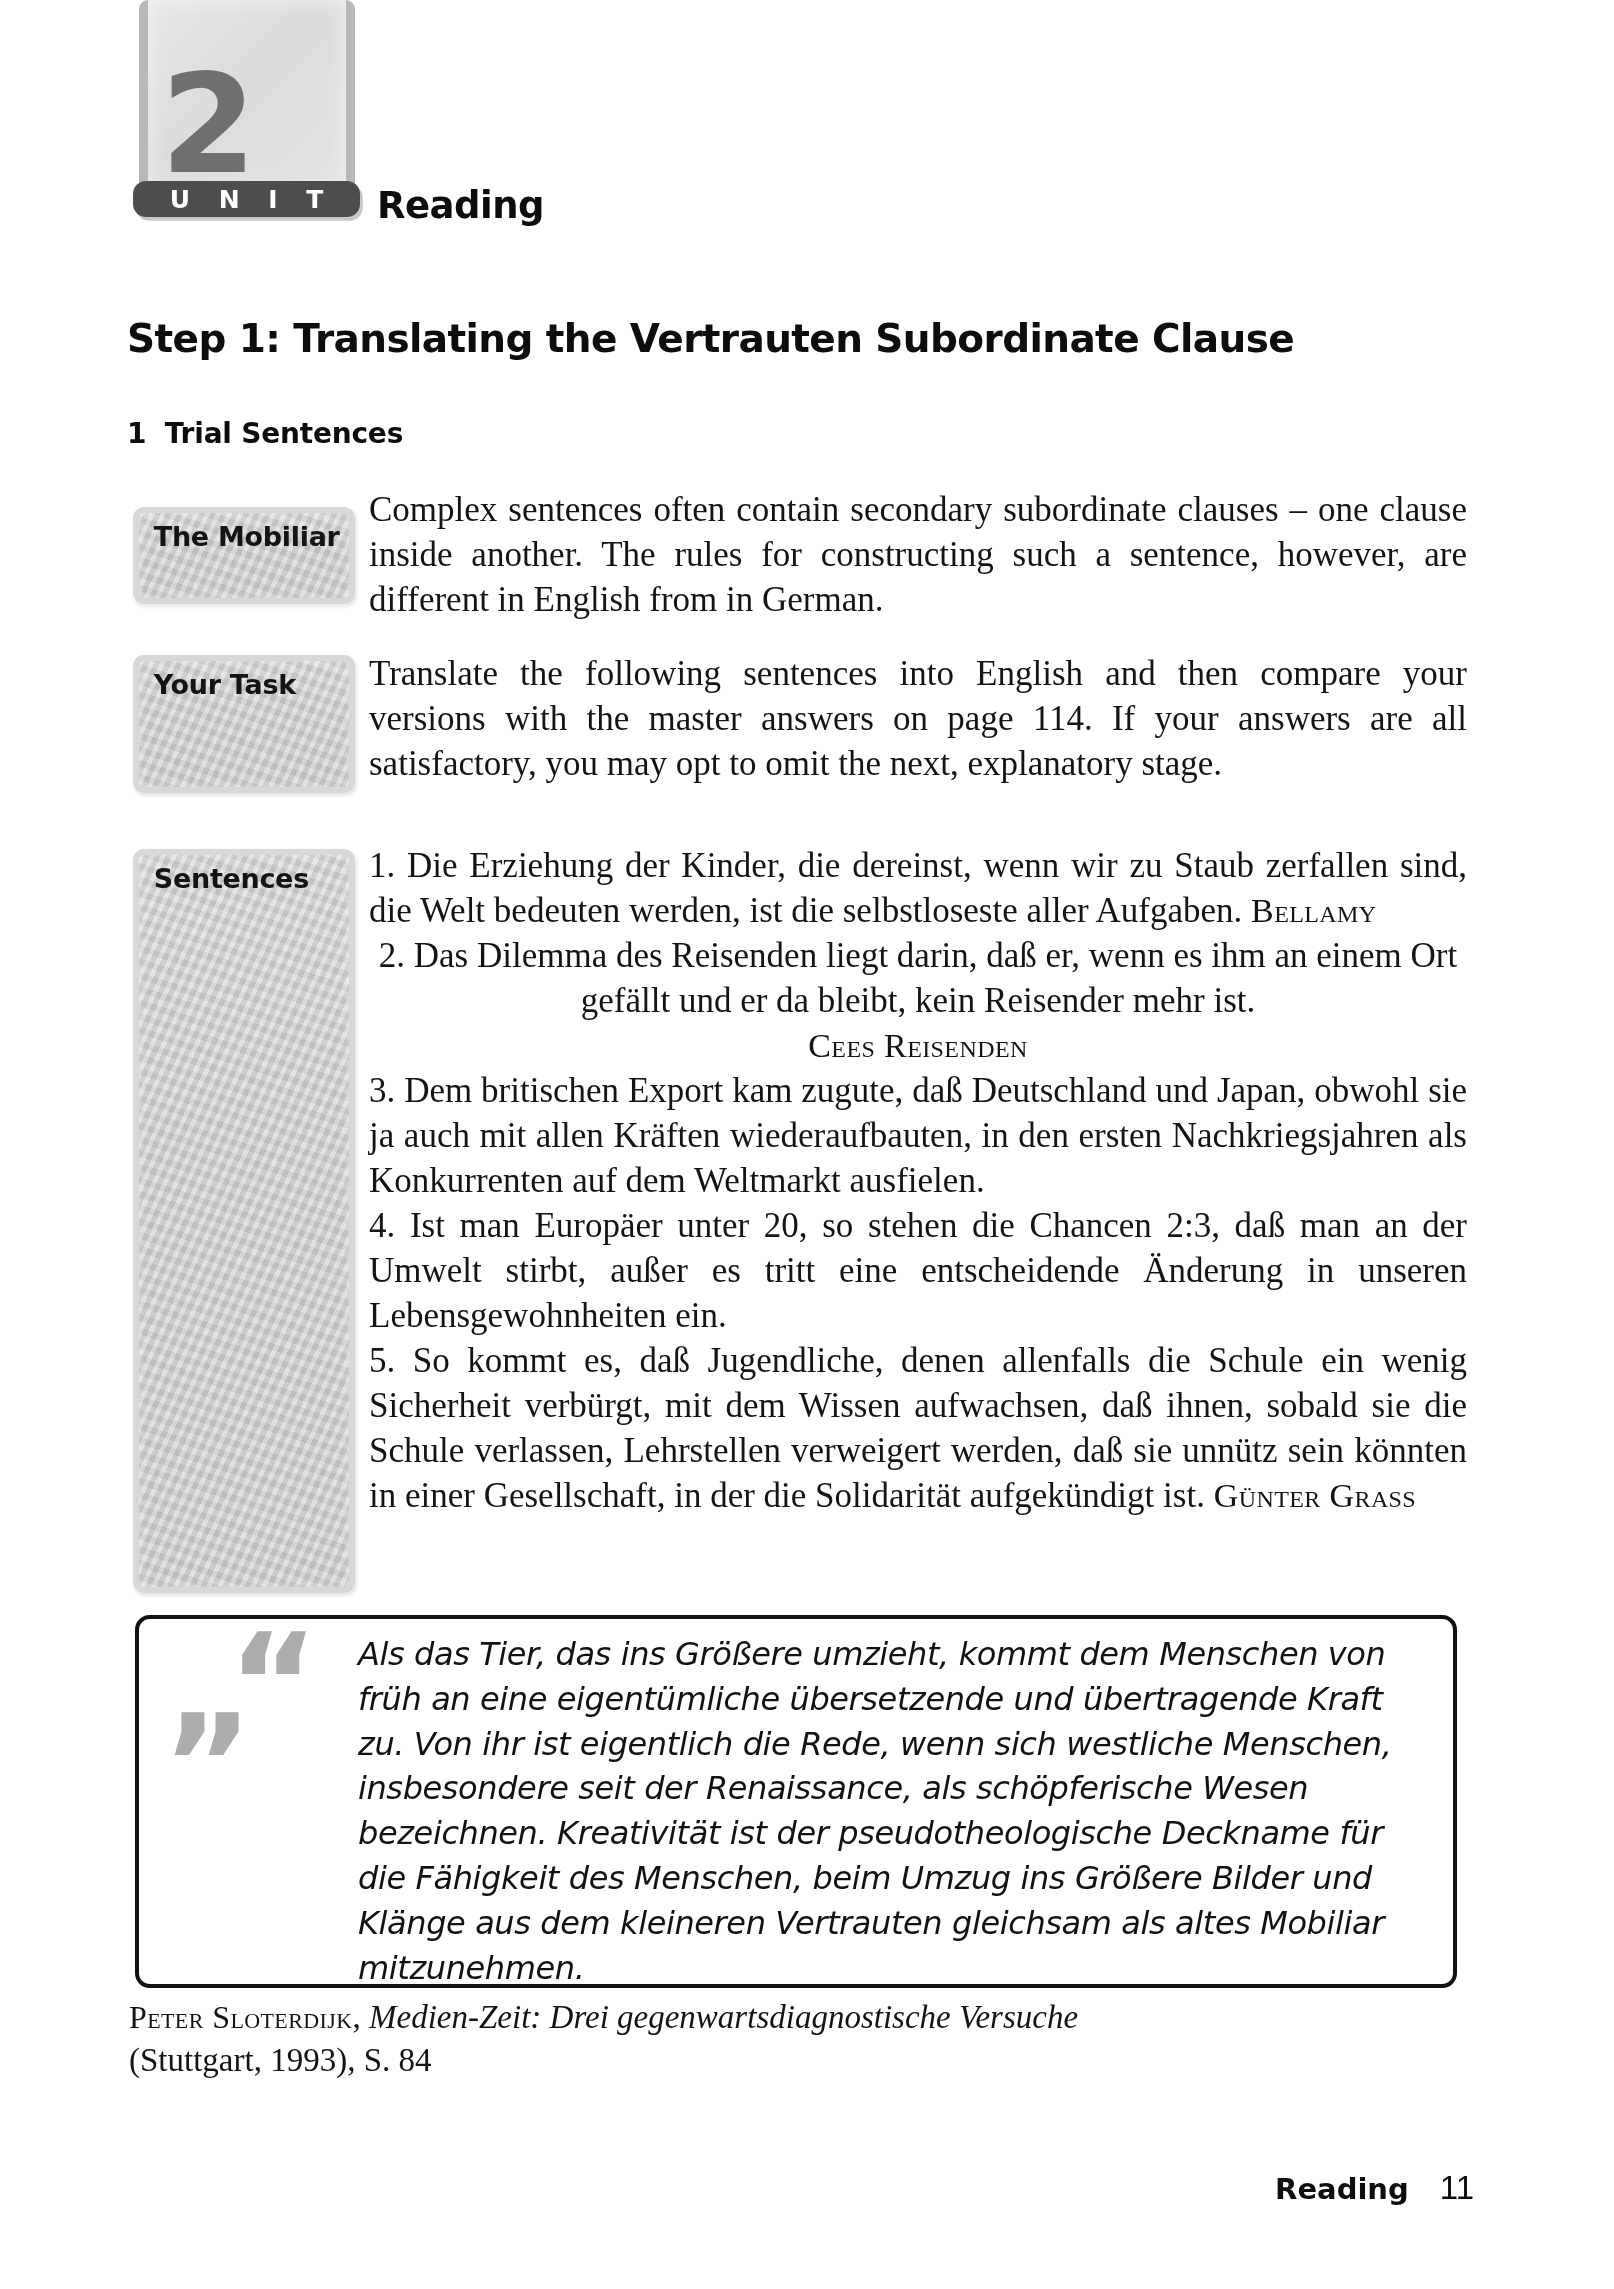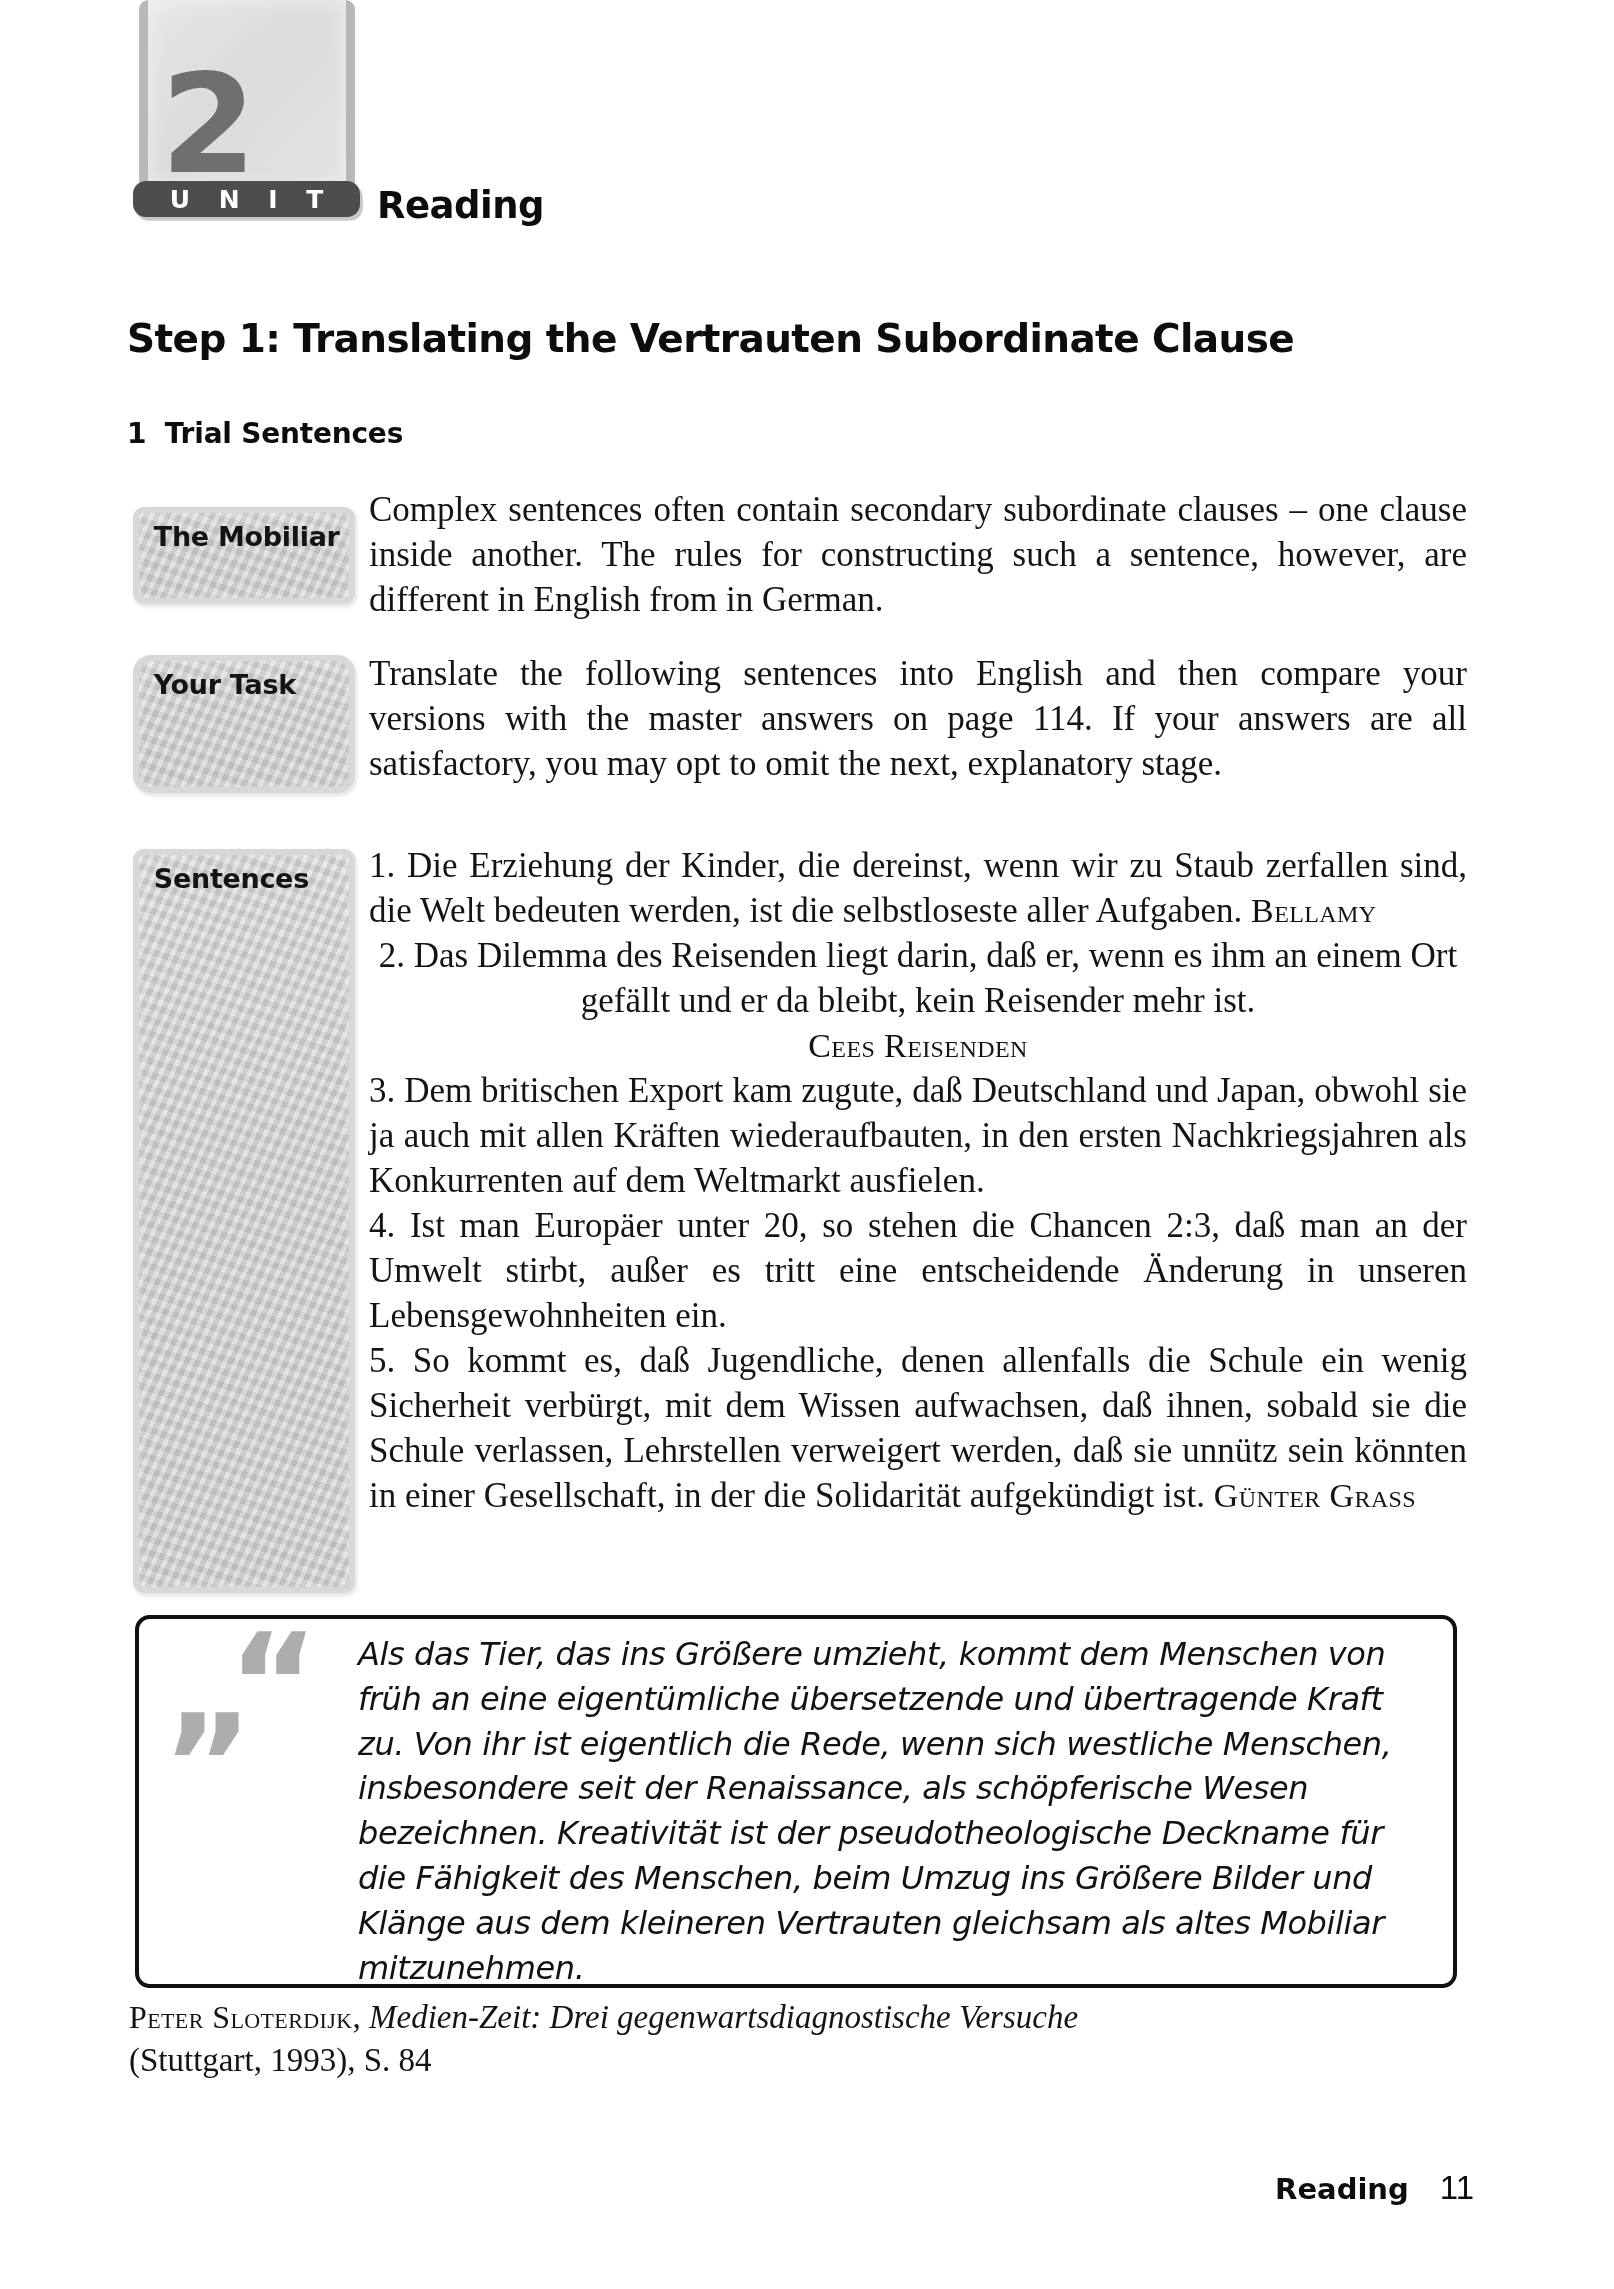--- a/index.html
+++ b/index.html
@@ -134,21 +134,21 @@
     display: block;
     padding: 8.3px 0 0 14.8px;
     font-family: "DejaVu Sans", sans-serif;
     font-weight: bold;
     font-size: 27px;
     color: #141414;
     letter-spacing: -0.3px;
     white-space: nowrap;
   }
   #tile-problem  { top: 507px;  height: 97px; }
-  #tile-task     { top: 655px;  height: 138px; border-radius: 18px; }
+  #tile-task     { top: 655px;  height: 138px; }
   #tile-sentences{ top: 849px;  height: 744px; }
 
   
   .body-col {
     position: absolute;
     left: 369px;
     width: 1098px;
     font-family: "Liberation Serif", serif;
     font-size: 35px;
     line-height: 1.285;

